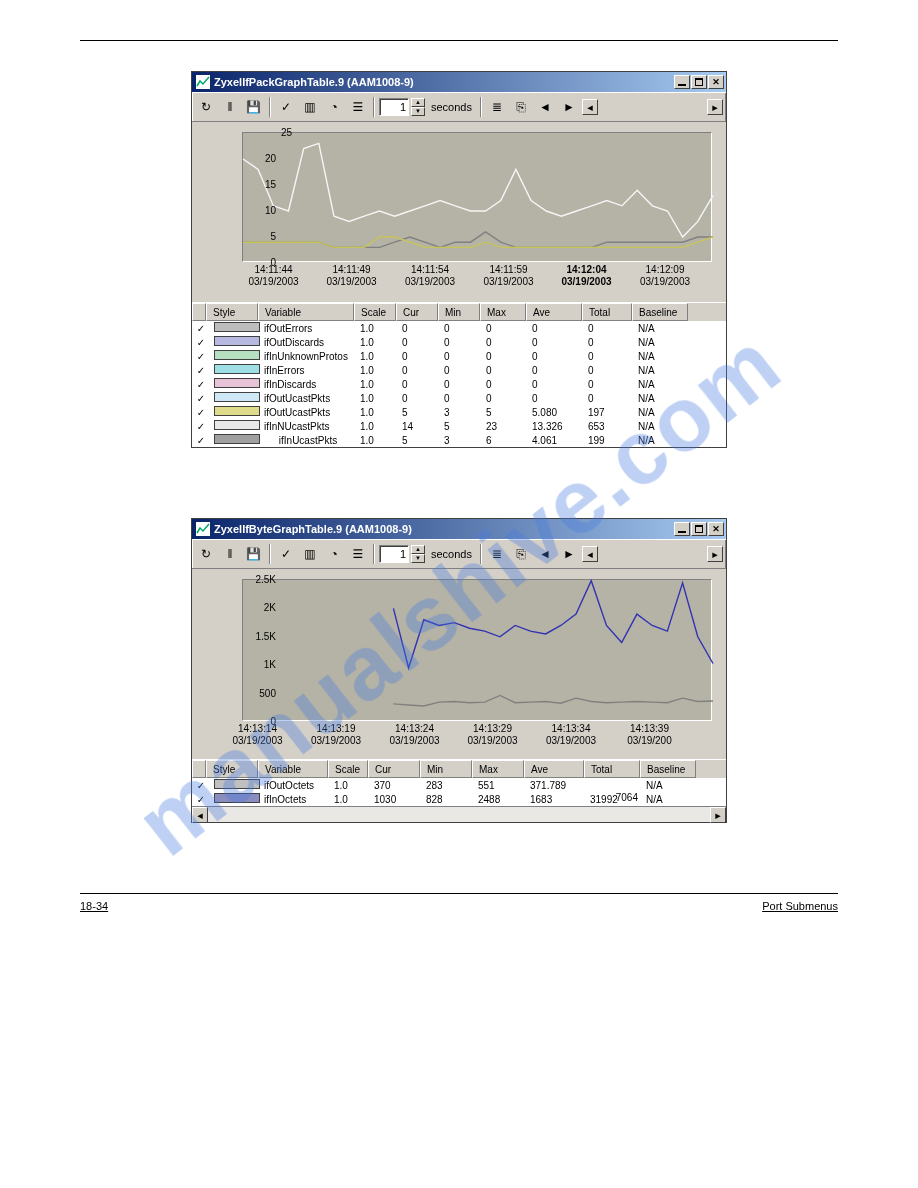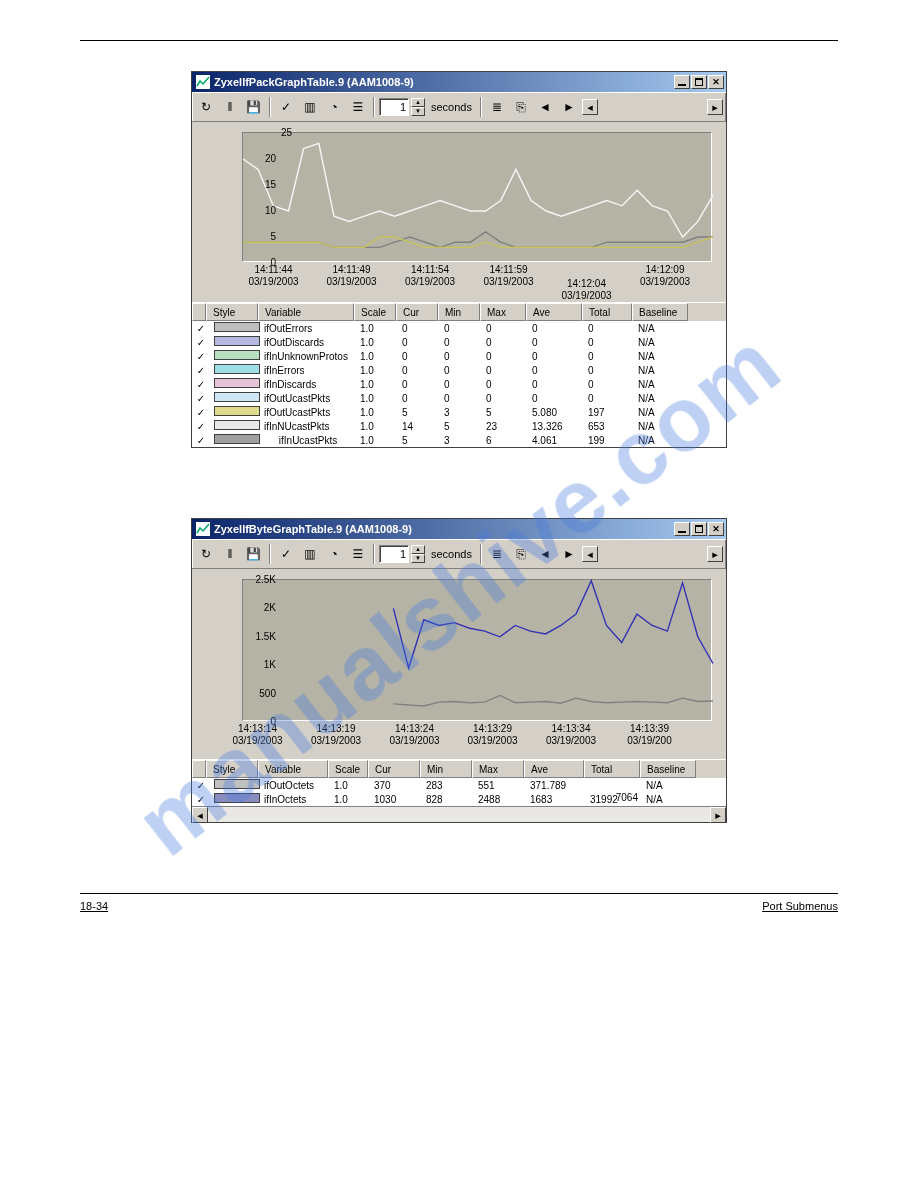--- a/index.html
+++ b/index.html
@@ -206,21 +206,21 @@
             <div class="ylab" style="top: 136px; left: 46px;">0</div>
             <div class="ylab" style="top: 110px; left: 46px;">5</div>
             <div class="ylab" style="top: 84px; left: 46px;">10</div>
             <div class="ylab" style="top: 58px; left: 46px;">15</div>
             <div class="ylab" style="top: 32px; left: 46px;">20</div>
             <div class="ylab" style="top: 6px; left: 62px;">25</div>
             <div class="xlab" style="left: 77.49px; top: 136px;">14:11:44<br>03/19/2003</div>
             <div class="xlab" style="left: 155.51px; top: 136px;">14:11:49<br>03/19/2003</div>
             <div class="xlab" style="left: 234px; top: 136px;">14:11:54<br>03/19/2003</div>
             <div class="xlab" style="left: 312.49px; top: 136px;">14:11:59<br>03/19/2003</div>
-            <div class="xlab" style="left: 390.51px; top: 150px;">14:12:04<br>03/19/2003</div>
+            <div class="xlab" style="left: 390.51px; top: 136px; font-weight: bold;">14:12:04<br>03/19/2003</div>
             <div class="xlab" style="left: 469px; top: 136px;">14:12:09<br>03/19/2003</div>
           </div>
     </div>
     <div class="grid-section">
           <div class="grid-head">
             <div class="hcell" style="width: 14px;"></div>
             <div class="hcell" style="width: 52px;">Style</div>
             <div class="hcell" style="width: 96px;">Variable</div>
             <div class="hcell" style="width: 42px;">Scale</div>
             <div class="hcell" style="width: 42px;">Cur</div>

